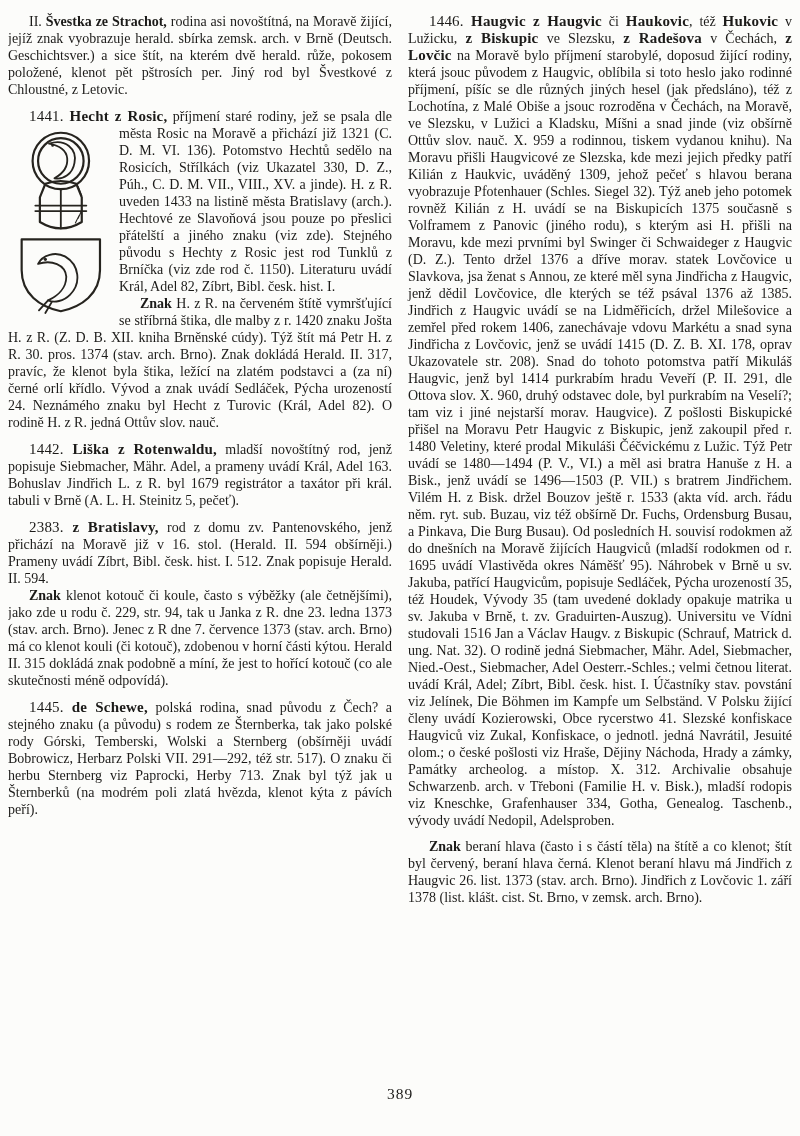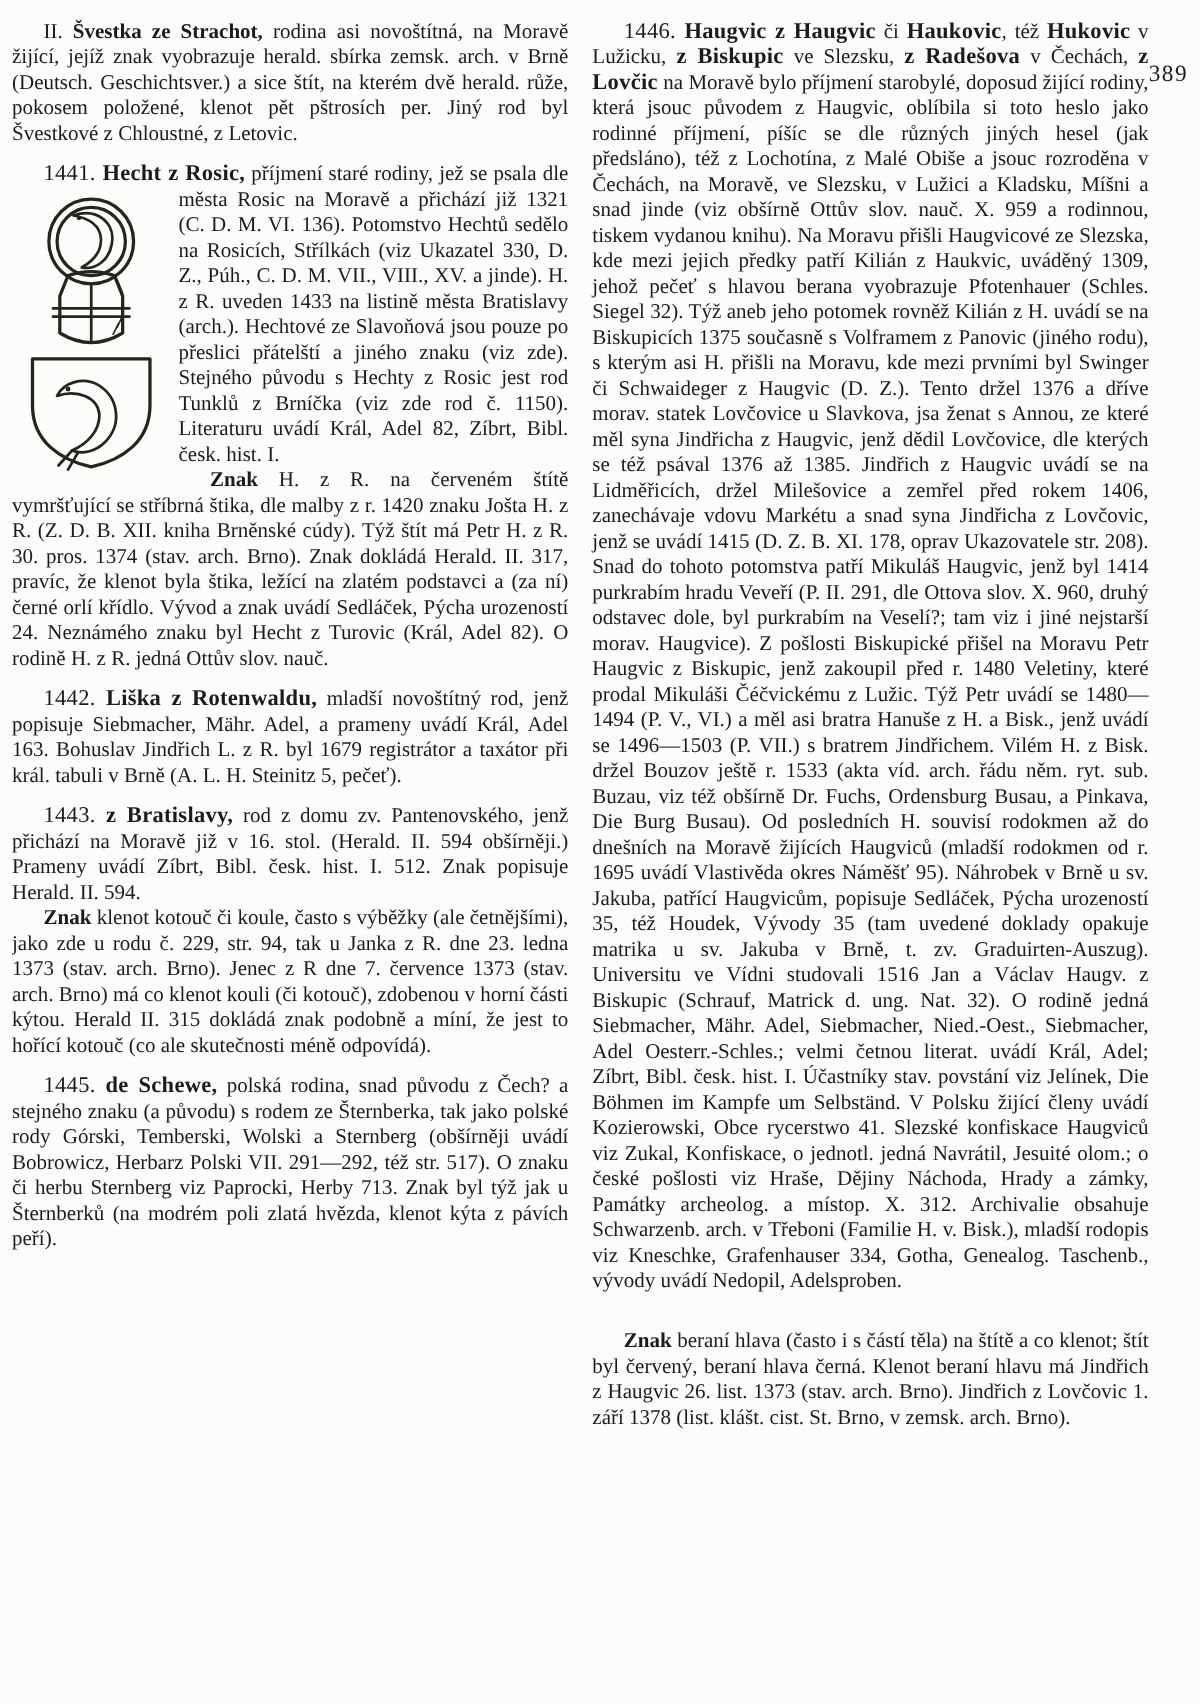--- a/index.html
+++ b/index.html
@@ -7,48 +7,48 @@
     width: 800px; height: 1136px;
     overflow: hidden;
     background: #fcfcfa;
   }
   .page {
     box-sizing: border-box;
     width: 800px; height: 1136px;
     padding: 13px 8px 0 8px;
     font-family: "Liberation Serif", "DejaVu Serif", serif;
     color: #1c1b19;
-    display: flex; flex-direction: row;
+    display: flex; flex-direction: column;
   }
   .columns {
     display: flex;
     gap: 16px;
     height: 1072px;
     overflow: hidden;
   }
   .col { width: 384px; }
   .para {
     margin: 0;
     font-size: 14px;
     line-height: 17px;
     text-align: justify;
     text-indent: 1.5em;
   }
   .entry { margin-top: 10px; }
-  .gap   { margin-top: 23px; }
+  .gap   { margin-top: 9px; }
   .b { font-weight: bold; }
   .h { font-size: 15px; letter-spacing: 0.2px; }
   .arms {
     float: left;
     width: 102px; height: 188px;
     margin: 3px 9px 2px 0;
   }
   .footer {
     height: 46px;
-    display: flex; align-items: flex-end; justify-content: center;
+    display: flex; align-items: flex-start; justify-content: center;
   }
   .pagenum {
     font-size: 15.5px;
     letter-spacing: 1px;
   }
 </style>
 </head>
 <body>
 
 <div class="page">
@@ -87,21 +87,21 @@
             </g>
           </svg><span><span class=""> se psala dle města Rosic na Moravě a přichází již 1321 (C. D. M. VI. 136). Potomstvo Hechtů sedělo na Rosicích, Střílkách (viz Ukazatel 330, D. Z., Púh., C. D. M. VII., VIII., XV. a jinde). H. z R. uveden 1433 na listině města Bratislavy (arch.). Hechtové ze Slavoňová jsou pouze po přeslici přátelští a jiného znaku (viz zde). Stejného původu s Hechty z Rosic jest rod Tunklů z Brníčka (viz zde rod č. 1150). Literaturu uvádí Král, Adel 82, Zíbrt, Bibl. česk. hist. I.</span></span>
         </p>
       </div>
 
       <p class="para"><span class="b ">Znak</span><span class=""> H. z R. na červeném štítě vymršťující se stříbrná štika, dle malby z r. 1420 znaku Jošta H. z R. (Z. D. B. XII. kniha Brněnské cúdy). Týž štít má Petr H. z R. 30. pros. 1374 (stav. arch. Brno). Znak dokládá Herald. II. 317, pravíc, že klenot byla štika, ležící na zlatém podstavci a (za ní) černé orlí křídlo. Vývod a znak uvádí Sedláček, Pýcha urozeností 24. Neznámého znaku byl Hecht z Turovic (Král, Adel 82). O rodině H. z R. jedná Ottův slov. nauč.</span></p>
 
       <p class="para entry"><span class="h">1442. </span><span class="b h">Liška z Rotenwaldu,</span><span class=""> mladší novoštítný rod, jenž popisuje Siebmacher, Mähr. Adel, a prameny uvádí Král, Adel 163. Bohuslav Jindřich L. z R. byl 1679 registrátor a taxátor při král. tabuli v Brně (A. L. H. Steinitz 5, pečeť).</span></p>
 
 
-      <p class="para entry"><span class="h">1443. </span><span class="b h">z Bratislavy,</span><span class=""> rod z domu zv. Pantenovského, jenž přichází na Moravě již v 16. stol. (Herald. II. 594 obšírněji.) Prameny uvádí Zíbrt, Bibl. česk. hist. I. 512. Znak popisuje Herald. II. 594.</span></p>
+      <p class="para entry"><span class="h">2383. </span><span class="b h">z Bratislavy,</span><span class=""> rod z domu zv. Pantenovského, jenž přichází na Moravě již v 16. stol. (Herald. II. 594 obšírněji.) Prameny uvádí Zíbrt, Bibl. česk. hist. I. 512. Znak popisuje Herald. II. 594.</span></p>
 
 
       <p class="para"><span class="b ">Znak</span><span class=""> klenot kotouč či koule, často s výběžky (ale četnějšími), jako zde u rodu č. 229, str. 94, tak u Janka z R. dne 23. ledna 1373 (stav. arch. Brno). Jenec z R dne 7. července 1373 (stav. arch. Brno) má co klenot kouli (či kotouč), zdobenou v horní části kýtou. Herald II. 315 dokládá znak podobně a míní, že jest to hořící kotouč (co ale skutečnosti méně odpovídá).</span></p>
 
       <p class="para entry"><span class="h">1445. </span><span class="b h">de Schewe,</span><span class=""> polská rodina, snad původu z Čech? a stejného znaku (a původu) s rodem ze Šternberka, tak jako polské rody Górski, Temberski, Wolski a Sternberg (obšírněji uvádí Bobrowicz, Herbarz Polski VII. 291—292, též str. 517). O znaku či herbu Sternberg viz Paprocki, Herby 713. Znak byl týž jak u Šternberků (na modrém poli zlatá hvězda, klenot kýta z pávích peří).</span></p>
     </div>
 
     <div class="col">
       <p class="para"><span class="h">1446. </span><span class="b h">Haugvic z Haugvic</span><span class=""> či </span><span class="b h">Haukovic</span><span class="">, též </span><span class="b h">Hukovic</span><span class=""> v Lužicku, </span><span class="b h">z Biskupic</span><span class=""> ve Slezsku, </span><span class="b h">z Radešova</span><span class=""> v Čechách, </span><span class="b h">z Lovčic</span><span class=""> na Moravě bylo příjmení starobylé, doposud žijící rodiny, která jsouc původem z Haugvic, oblíbila si toto heslo jako rodinné příjmení, píšíc se dle různých jiných hesel (jak předsláno), též z Lochotína, z Malé Obiše a jsouc rozroděna v Čechách, na Moravě, ve Slezsku, v Lužici a Kladsku, Míšni a snad jinde (viz obšírně Ottův slov. nauč. X. 959 a rodinnou, tiskem vydanou knihu). Na Moravu přišli Haugvicové ze Slezska, kde mezi jejich předky patří Kilián z Haukvic, uváděný 1309, jehož pečeť s hlavou berana vyobrazuje Pfotenhauer (Schles. Siegel 32). Týž aneb jeho potomek rovněž Kilián z H. uvádí se na Biskupicích 1375 současně s Volframem z Panovic (jiného rodu), s kterým asi H. přišli na Moravu, kde mezi prvními byl Swinger či Schwaideger z Haugvic (D. Z.). Tento držel 1376 a dříve morav. statek Lovčovice u Slavkova, jsa ženat s Annou, ze které měl syna Jindřicha z Haugvic, jenž dědil Lovčovice, dle kterých se též psával 1376 až 1385. Jindřich z Haugvic uvádí se na Lidměřicích, držel Milešovice a zemřel před rokem 1406, zanechávaje vdovu Markétu a snad syna Jindřicha z Lovčovic, jenž se uvádí 1415 (D. Z. B. XI. 178, oprav Ukazovatele str. 208). Snad do tohoto potomstva patří Mikuláš Haugvic, jenž byl 1414 purkrabím hradu Veveří (P. II. 291, dle Ottova slov. X. 960, druhý odstavec dole, byl purkrabím na Veselí?; tam viz i jiné nejstarší morav. Haugvice). Z pošlosti Biskupické přišel na Moravu Petr Haugvic z Biskupic, jenž zakoupil před r. 1480 Veletiny, které prodal Mikuláši Čéčvickému z Lužic. Týž Petr uvádí se 1480—1494 (P. V., VI.) a měl asi bratra Hanuše z H. a Bisk., jenž uvádí se 1496—1503 (P. VII.) s bratrem Jindřichem. Vilém H. z Bisk. držel Bouzov ještě r. 1533 (akta víd. arch. řádu něm. ryt. sub. Buzau, viz též obšírně Dr. Fuchs, Ordensburg Busau, a Pinkava, Die Burg Busau). Od posledních H. souvisí rodokmen až do dnešních na Moravě žijících Haugviců (mladší rodokmen od r. 1695 uvádí Vlastivěda okres Náměšť 95). Náhrobek v Brně u sv. Jakuba, patřící Haugvicům, popisuje Sedláček, Pýcha urozeností 35, též Houdek, Vývody 35 (tam uvedené doklady opakuje matrika u sv. Jakuba v Brně, t. zv. Graduirten-Auszug). Universitu ve Vídni studovali 1516 Jan a Václav Haugv. z Biskupic (Schrauf, Matrick d. ung. Nat. 32). O rodině jedná Siebmacher, Mähr. Adel, Siebmacher, Nied.-Oest., Siebmacher, Adel Oesterr.-Schles.; velmi četnou literat. uvádí Král, Adel; Zíbrt, Bibl. česk. hist. I. Účastníky stav. povstání viz Jelínek, Die Böhmen im Kampfe um Selbständ. V Polsku žijící členy uvádí Kozierowski, Obce rycerstwo 41. Slezské konfiskace Haugviců viz Zukal, Konfiskace, o jednotl. jedná Navrátil, Jesuité olom.; o české pošlosti viz Hraše, Dějiny Náchoda, Hrady a zámky, Památky archeolog. a místop. X. 312. Archivalie obsahuje Schwarzenb. arch. v Třeboni (Familie H. v. Bisk.), mladší rodopis viz Kneschke, Grafenhauser 334, Gotha, Genealog. Taschenb., vývody uvádí Nedopil, Adelsproben.</span></p>
 

